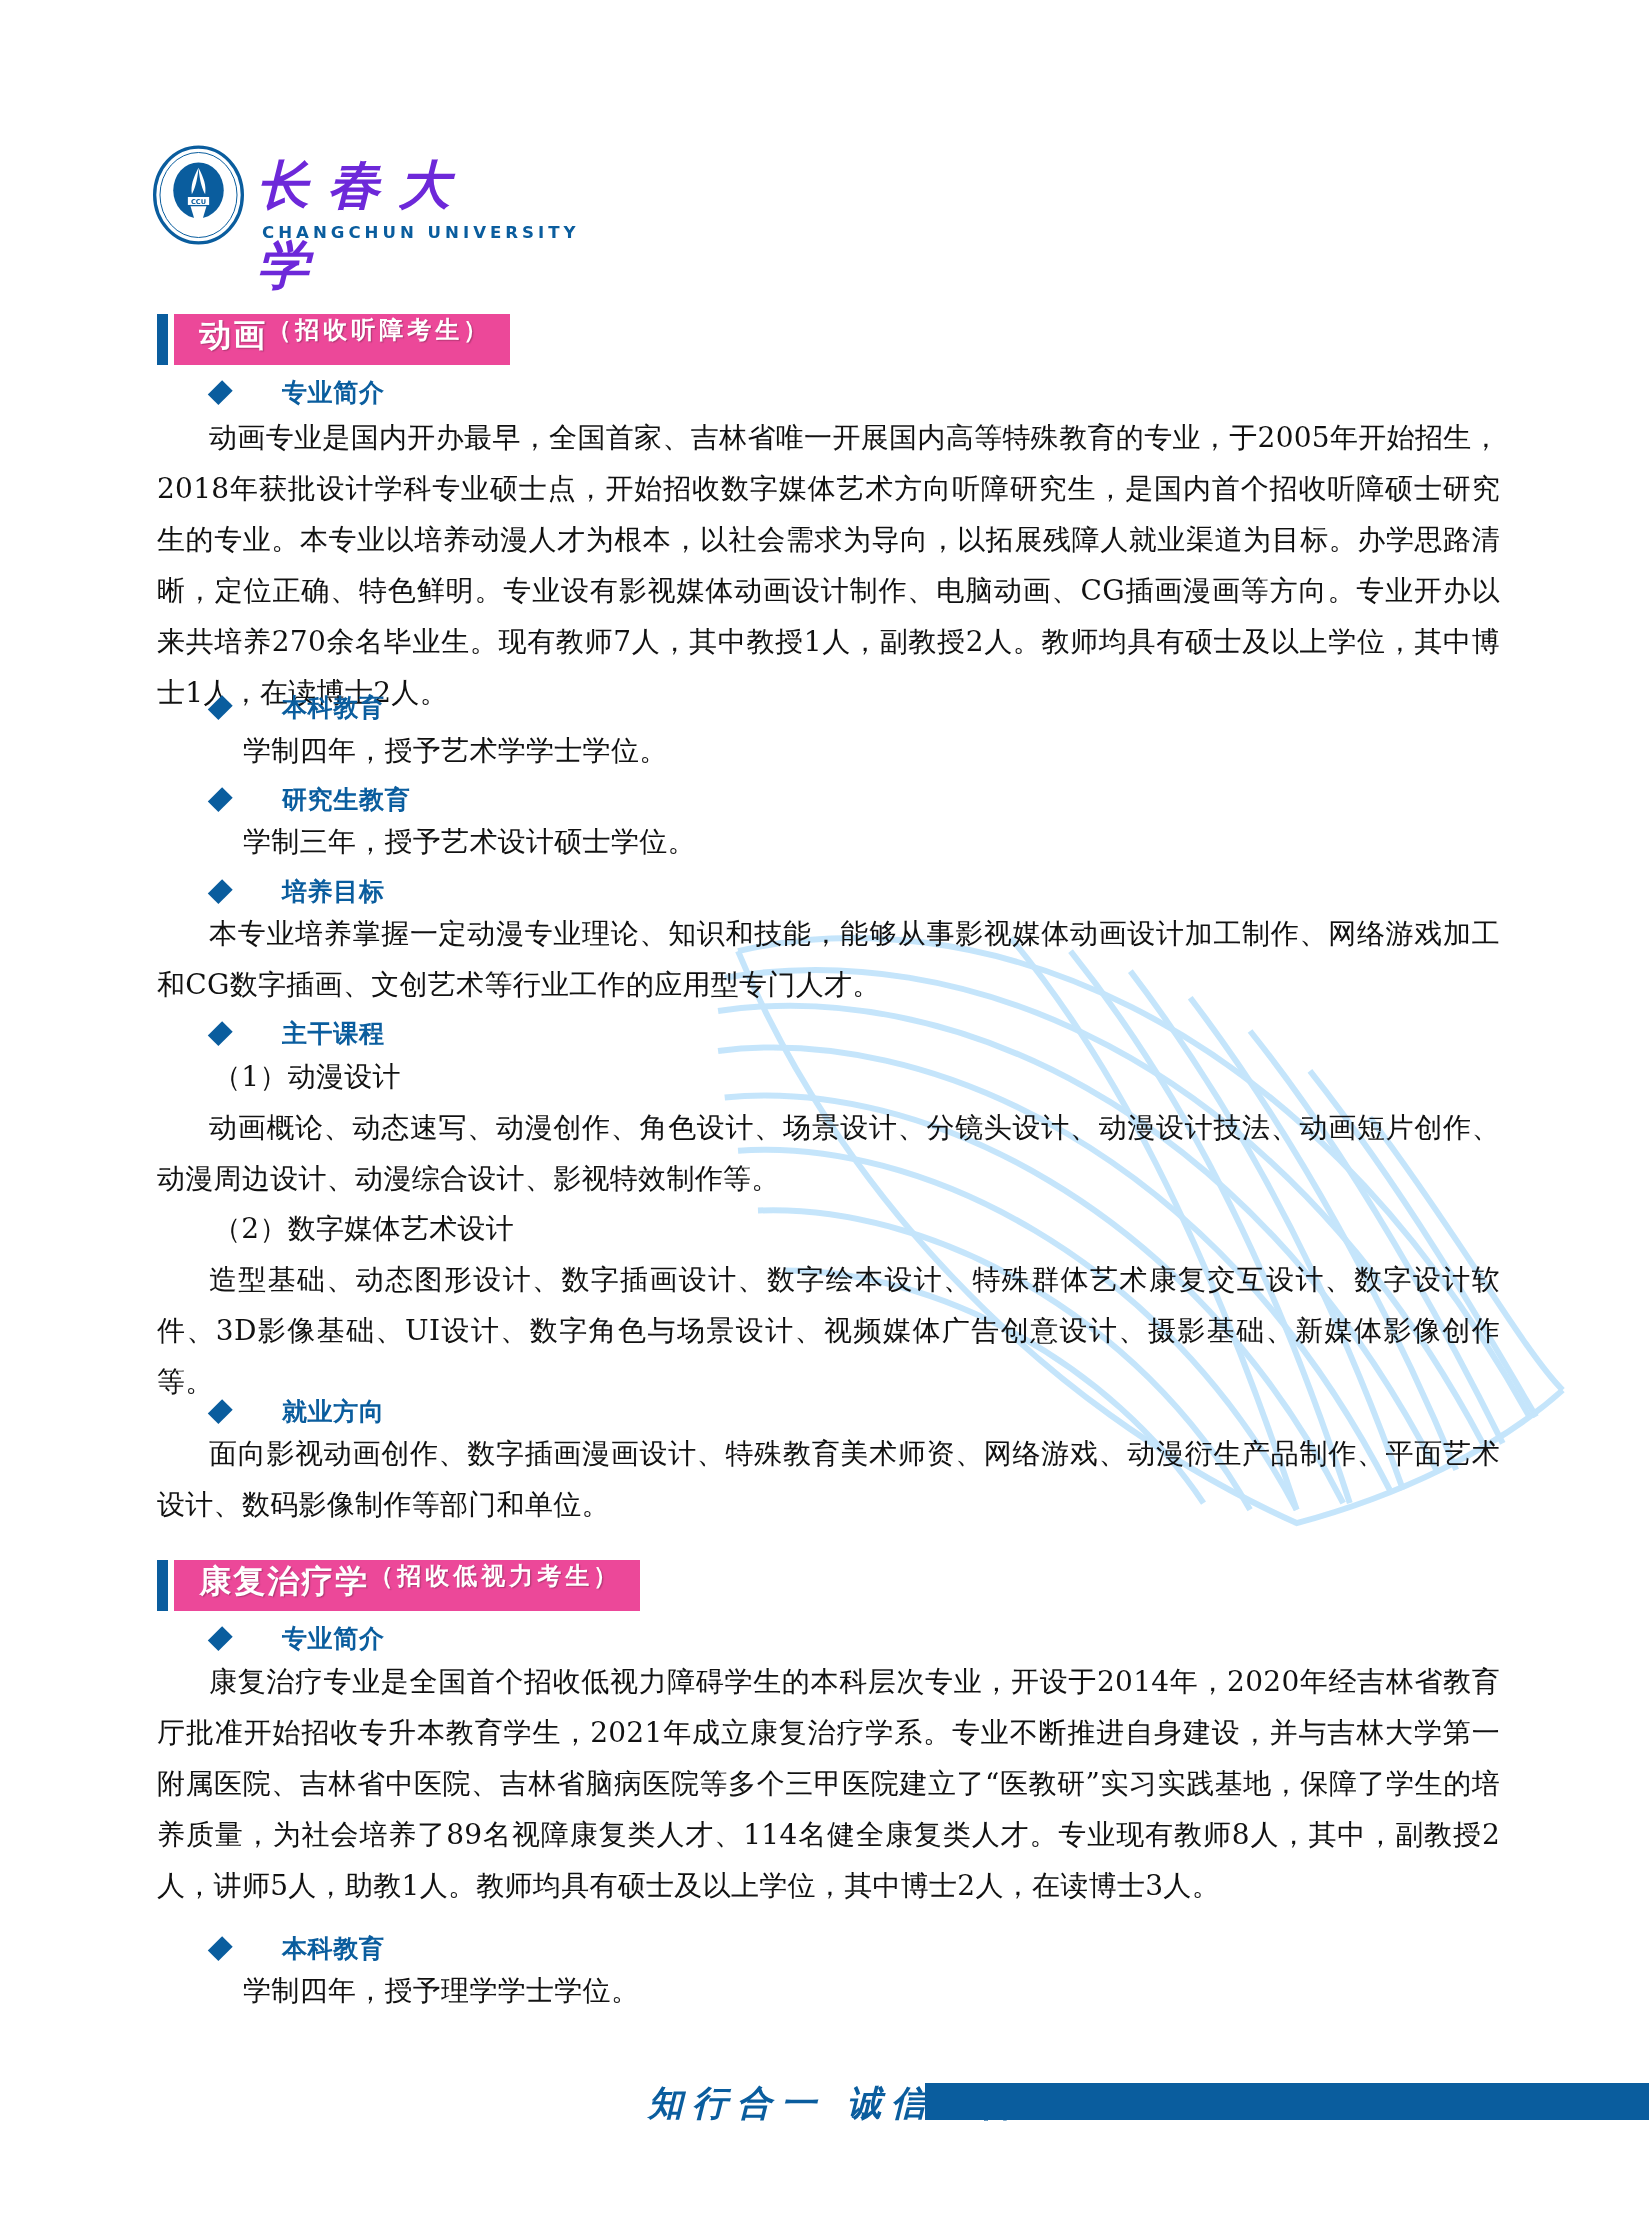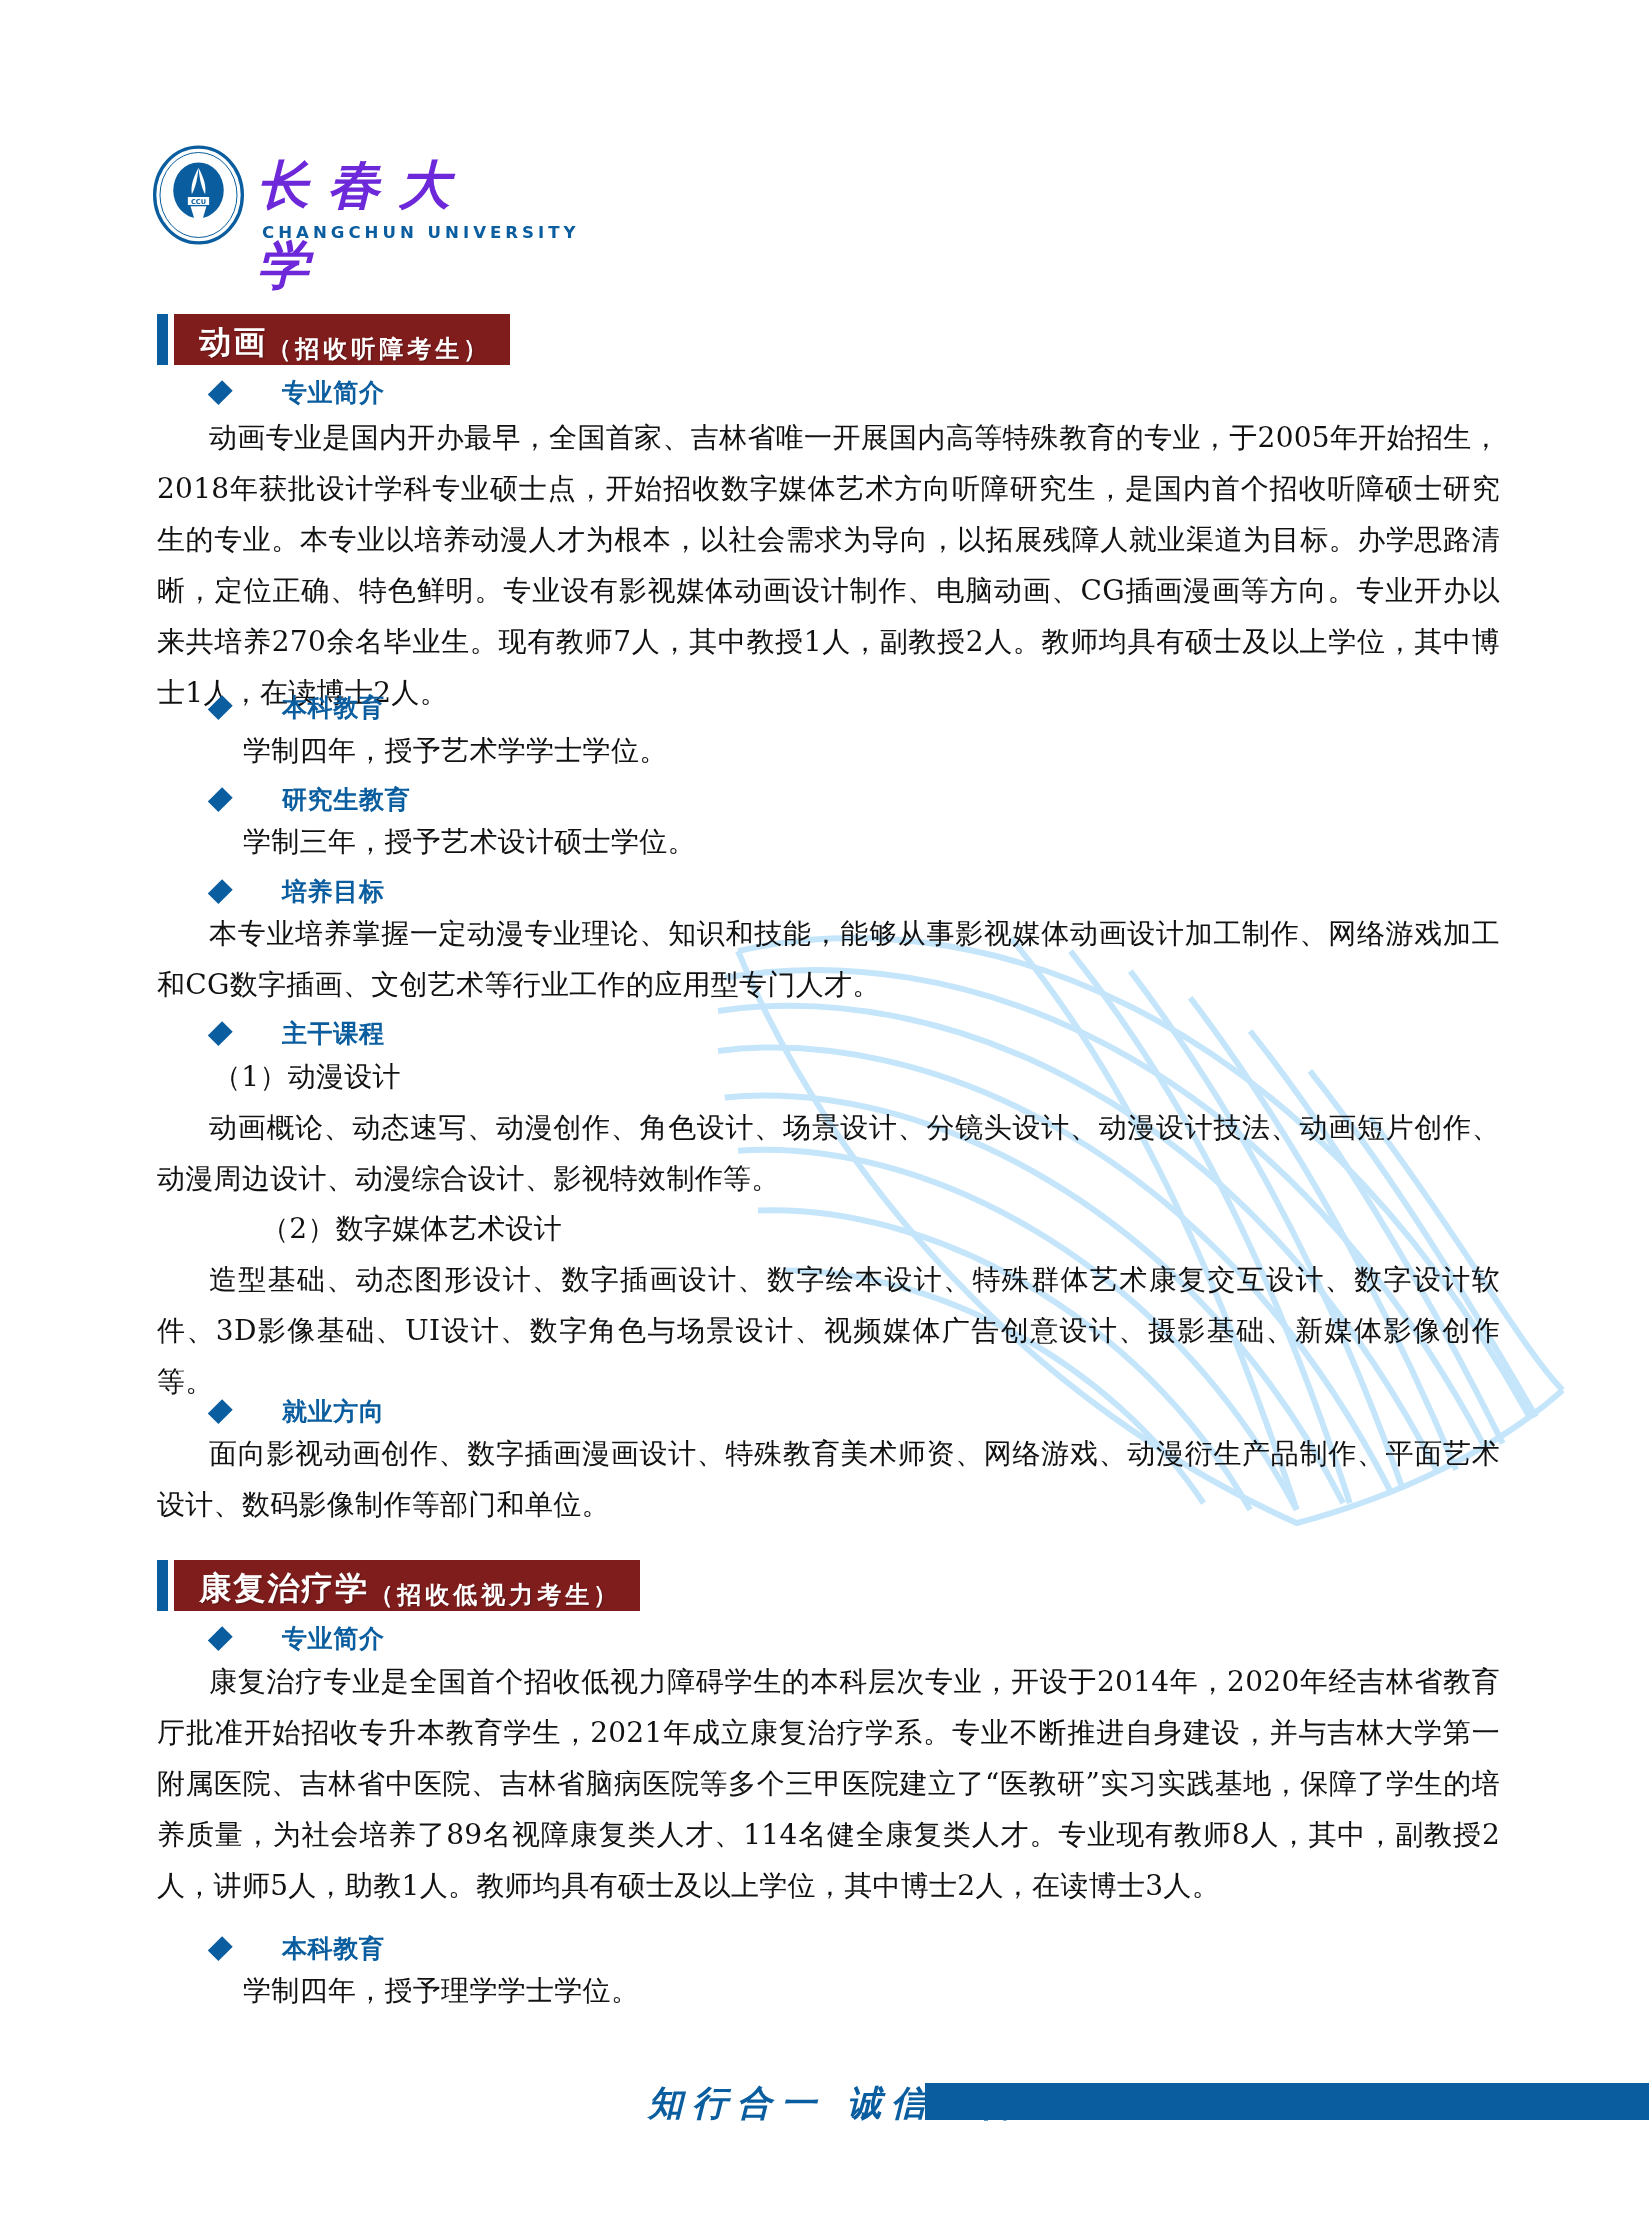--- a/index.html
+++ b/index.html
@@ -13,22 +13,22 @@
              font-size:52px; line-height:80px; color:#6d28d9; letter-spacing:18.6px; font-weight:bold; font-style:italic; }
   .logo-en { position:absolute; left:110px; top:78px; font-family:"DejaVu Sans", sans-serif;
              font-size:16.6px; letter-spacing:4px; color:#0a5d9e; font-weight:bold; white-space:nowrap; }
 
   
   .watermark { position:absolute; left:698px; top:898px; width:898px; height:665px; pointer-events:none; }
 
   
   .sec-head { position:absolute; left:157px; height:51px; }
   .sec-head .stripe { position:absolute; left:0; top:0; width:11.3px; height:51px; background:#0a5d9e; }
-  .sec-head .bar { position:absolute; left:17.3px; top:0; height:51px; background:#7f1d1d;
-                   padding:0 18.6px 0 25px; display:flex; align-items:flex-end; }
+  .sec-head .bar { position:absolute; left:17.3px; top:0; height:51px; background:#ec4899;
+                   padding:0 18.6px 0 25px; display:flex; align-items:flex-start; }
   .sec-head .bar span { color:#fff; font-family:"DejaVu Sans", sans-serif; font-weight:bold;
                         font-size:32px; letter-spacing:2px; text-shadow:1.3px 1.3px 1.3px rgba(0,0,0,0.25); white-space:nowrap; }
   .sec-head .bar span.sub { font-size:24px; letter-spacing:4px; }
 
   
   .sub-head { position:absolute; left:210px; height:33px; display:flex; align-items:center;gap:40px; }
   .sub-head .diamond { width:14.6px; height:14.6px; background:#0a5d9e; transform:rotate(45deg) scaleY(1.35); margin-right:14.6px; margin-left:2.7px; }
   .sub-head span.lbl { font-family:"DejaVu Sans", sans-serif; font-weight:bold; font-size:25px; color:#0a5d9e; letter-spacing:0.7px; }
 
   
@@ -111,21 +111,21 @@
   <span class="lbl">培养目标</span>
 </div>
 <div class="para" style="top:908px;">本专业培养掌握一定动漫专业理论、知识和技能，能够从事影视媒体动画设计加工制作、网络游戏加工和CG数字插画、文创艺术等行业工作的应用型专门人才。</div>
 
 <div class="sub-head" style="top:1017px;">
   <div class="diamond"></div>
   <span class="lbl">主干课程</span>
 </div>
 <div class="para item" style="top:1051px;">（1）动漫设计</div>
 <div class="para" style="top:1102px;">动画概论、动态速写、动漫创作、角色设计、场景设计、分镜头设计、动漫设计技法、动画短片创作、动漫周边设计、动漫综合设计、影视特效制作等。</div>
-<div class="para item" style="top:1203px;margin-left:48px;">（2）数字媒体艺术设计</div>
+<div class="para item" style="top:1203px;">（2）数字媒体艺术设计</div>
 <div class="para" style="top:1254px;">造型基础、动态图形设计、数字插画设计、数字绘本设计、特殊群体艺术康复交互设计、数字设计软件、3D影像基础、UI设计、数字角色与场景设计、视频媒体广告创意设计、摄影基础、新媒体影像创作等。</div>
 
 <div class="sub-head" style="top:1395px;">
   <div class="diamond"></div>
   <span class="lbl">就业方向</span>
 </div>
 <div class="para" style="top:1428px;">面向影视动画创作、数字插画漫画设计、特殊教育美术师资、网络游戏、动漫衍生产品制作、平面艺术设计、数码影像制作等部门和单位。</div>
 
 <div class="sec-head" style="top:1560px;">
   <div class="stripe"></div>

